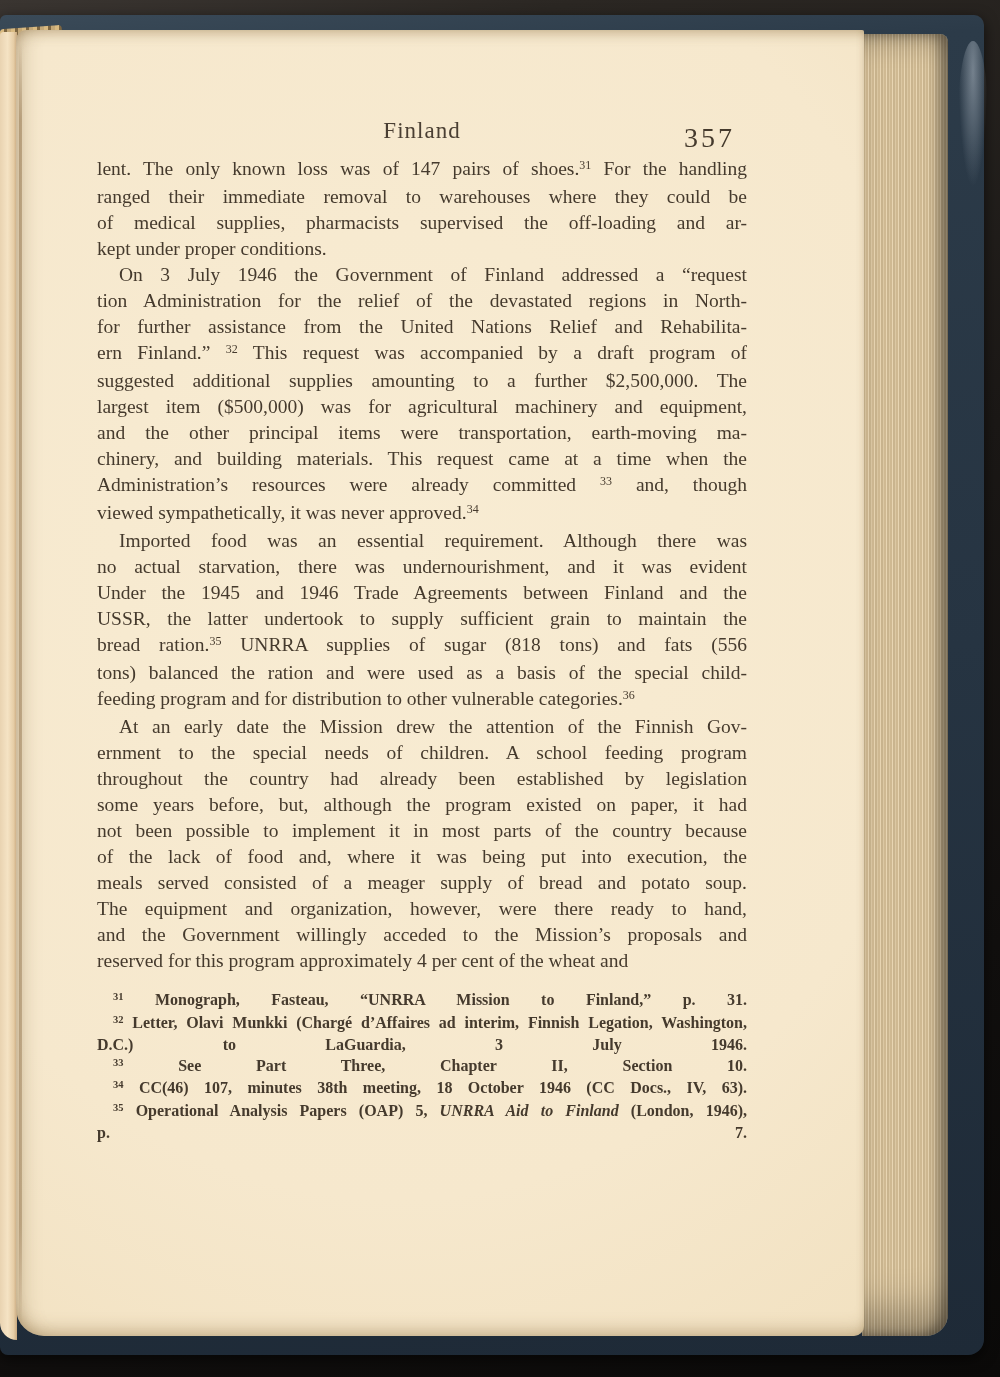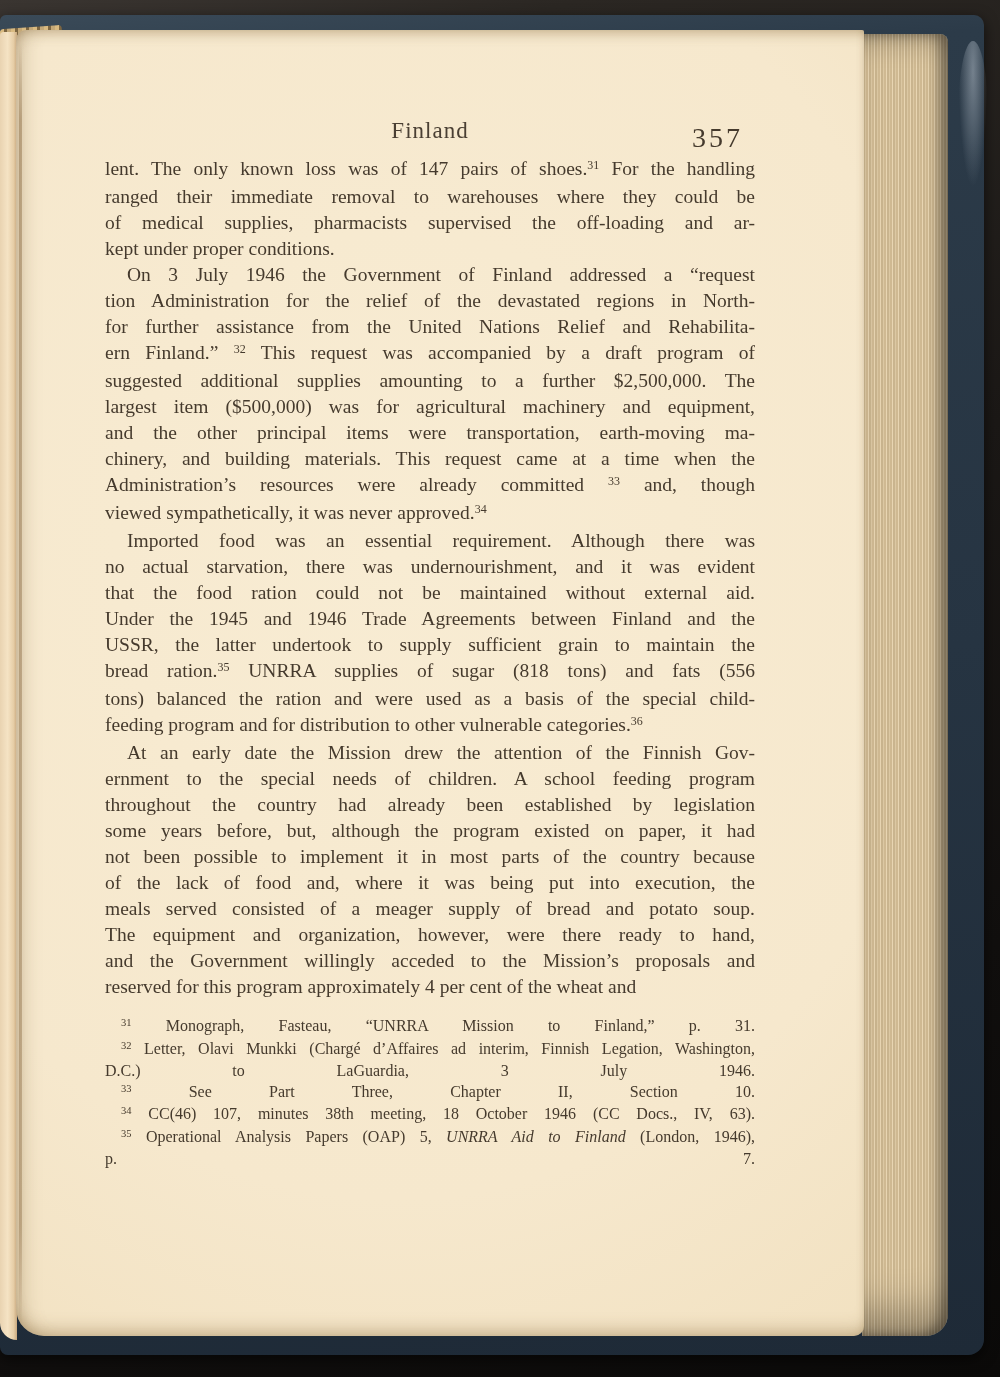--- a/index.html
+++ b/index.html
@@ -46,30 +46,30 @@
       inset 0 12px 14px -10px rgba(122,90,42,.42),
       inset 0 -16px 18px -12px rgba(122,90,42,.38),
       inset 18px 0 22px -16px rgba(109,79,36,.42),
       inset -6px 0 10px -8px rgba(109,79,36,.25);
   }
   .crease {
     position: absolute; left: 19px; top: 42px; width: 3px; height: 1286px;
     background: linear-gradient(180deg, rgba(138,107,66,0), rgba(138,107,66,.45) 6%, rgba(138,107,66,.40) 92%, rgba(138,107,66,0));
     border-radius: 2px;
   }
-  .text-block { position: absolute; left: 105px; top: 118px; width: 650px; color: var(--ink, #453a2d); }
+  .text-block { position: absolute; left: 97px; top: 118px; width: 650px; color: var(--ink, #453a2d); }
   .header { position: relative; height: 38px; }
   .running-head { text-align: center; font-size: 23px; letter-spacing: 1px; color: #4a3f33; }
   .page-no { position: absolute; right: 12px; top: 4px; font-size: 28px; letter-spacing: 3px; }
   .body .line { font-size: 19.5px; line-height: 26px; text-align: justify; text-align-last: justify; }
   .line.last { text-align-last: left; }
   .para.indent .line:first-child { text-indent: 22px; }
   .sup { font-size: 12px; position: relative; top: -6px; }
   .footnotes { margin-top: 16px; }
-  .footnotes .line { font-size: 16px; line-height: 20.5px; text-align: justify; text-align-last: justify; }
+  .footnotes .line { font-size: 16px; line-height: 20.5px; text-align: justify; text-align-last: justify; font-weight: bold; }
   .footnotes .sup { font-size: 10.5px; top: -5px; }
   .line.fn-indent { text-indent: 16px; }
   .ital { font-style: italic; }
 </style>
 </head>
 <body>
 
 <div class="cover"></div>
 <div class="headband"></div>
 <div class="left-edge"></div>
@@ -97,21 +97,20 @@
         <div class="line"><span>suggested additional supplies amounting to a further $2,500,000. The</span></div>
         <div class="line"><span>largest item ($500,000) was for agricultural machinery and equipment,</span></div>
         <div class="line"><span>and the other principal items were transportation, earth-moving ma-</span></div>
         <div class="line"><span>chinery, and building materials. This request came at a time when the</span></div>
         <div class="line"><span>Administration’s resources were already committed </span><span class="sup">33</span><span> and, though</span></div>
         <div class="line last"><span>viewed sympathetically, it was never approved.</span><span class="sup">34</span></div>
       </div>
       <div class="para indent">
         <div class="line"><span>Imported food was an essential requirement. Although there was</span></div>
         <div class="line"><span>no actual starvation, there was undernourishment, and it was evident</span></div>
-        <div class="line"><span>that the food ration could not be maintained without external aid.</span></div>
         <div class="line"><span>Under the 1945 and 1946 Trade Agreements between Finland and the</span></div>
         <div class="line"><span>USSR, the latter undertook to supply sufficient grain to maintain the</span></div>
         <div class="line"><span>bread ration.</span><span class="sup">35</span><span> UNRRA supplies of sugar (818 tons) and fats (556</span></div>
         <div class="line"><span>tons) balanced the ration and were used as a basis of the special child-</span></div>
         <div class="line last"><span>feeding program and for distribution to other vulnerable categories.</span><span class="sup">36</span></div>
       </div>
       <div class="para indent">
         <div class="line"><span>At an early date the Mission drew the attention of the Finnish Gov-</span></div>
         <div class="line"><span>ernment to the special needs of children. A school feeding program</span></div>
         <div class="line"><span>throughout the country had already been established by legislation</span></div>

